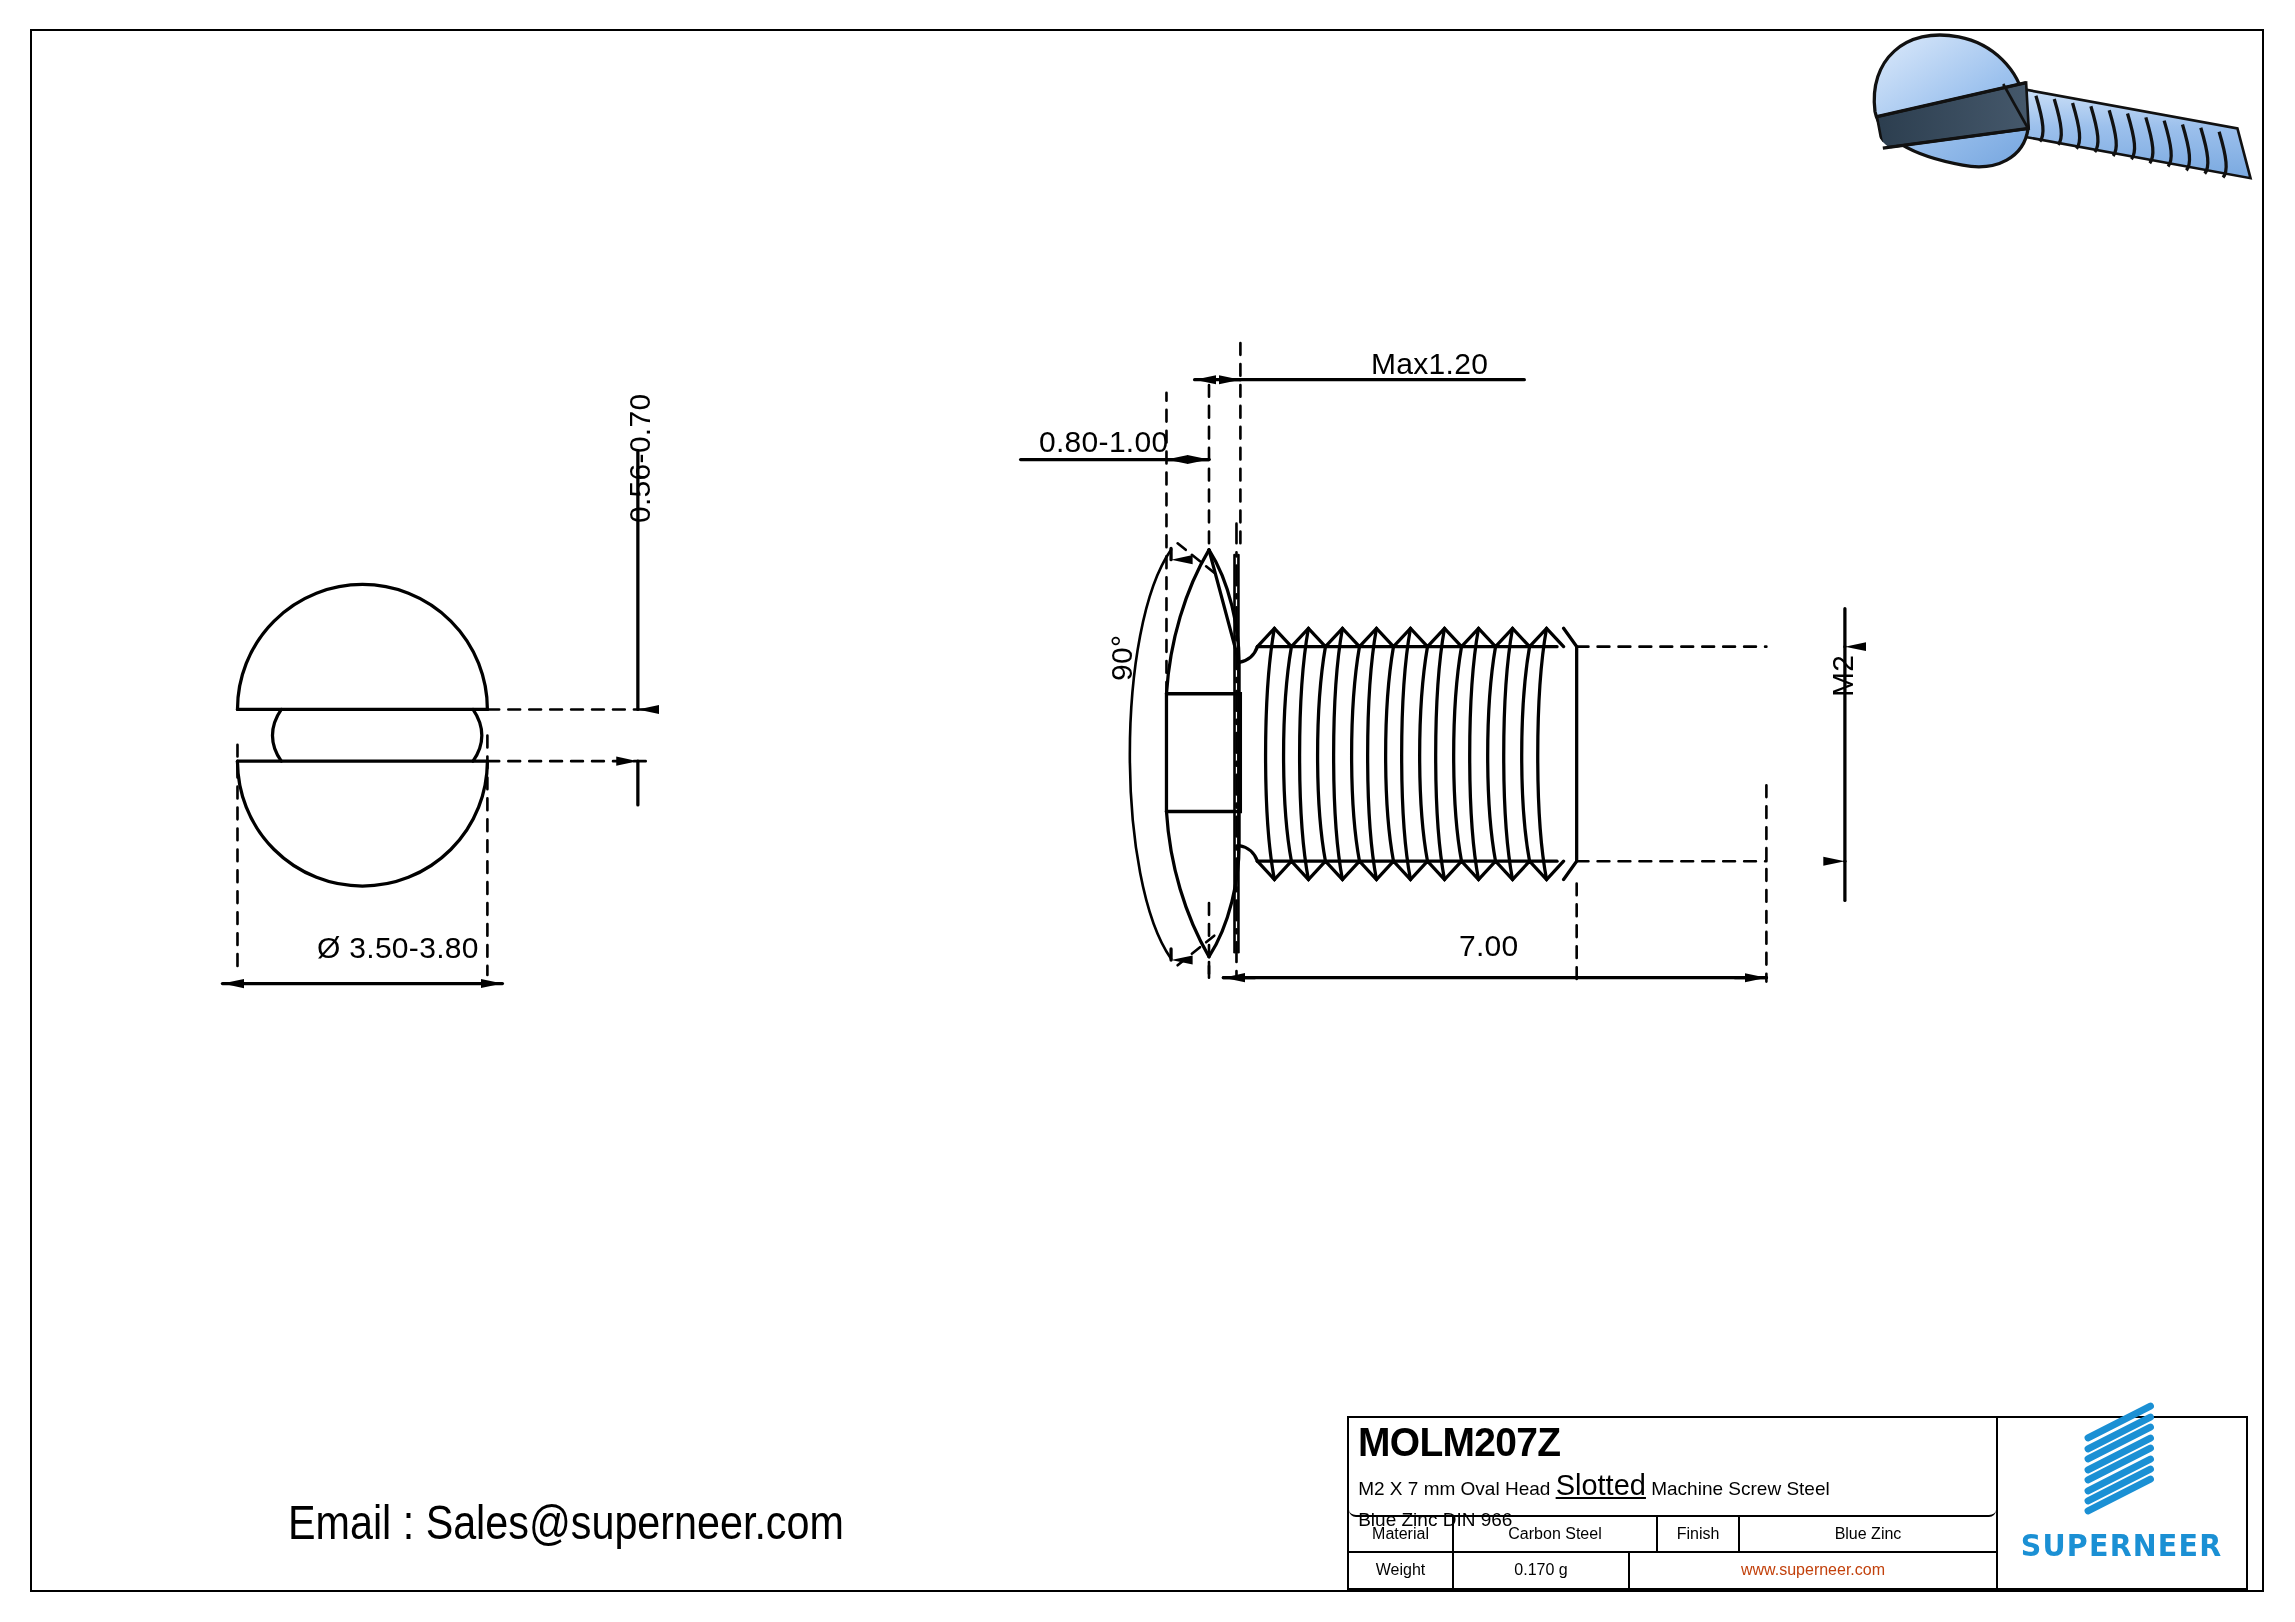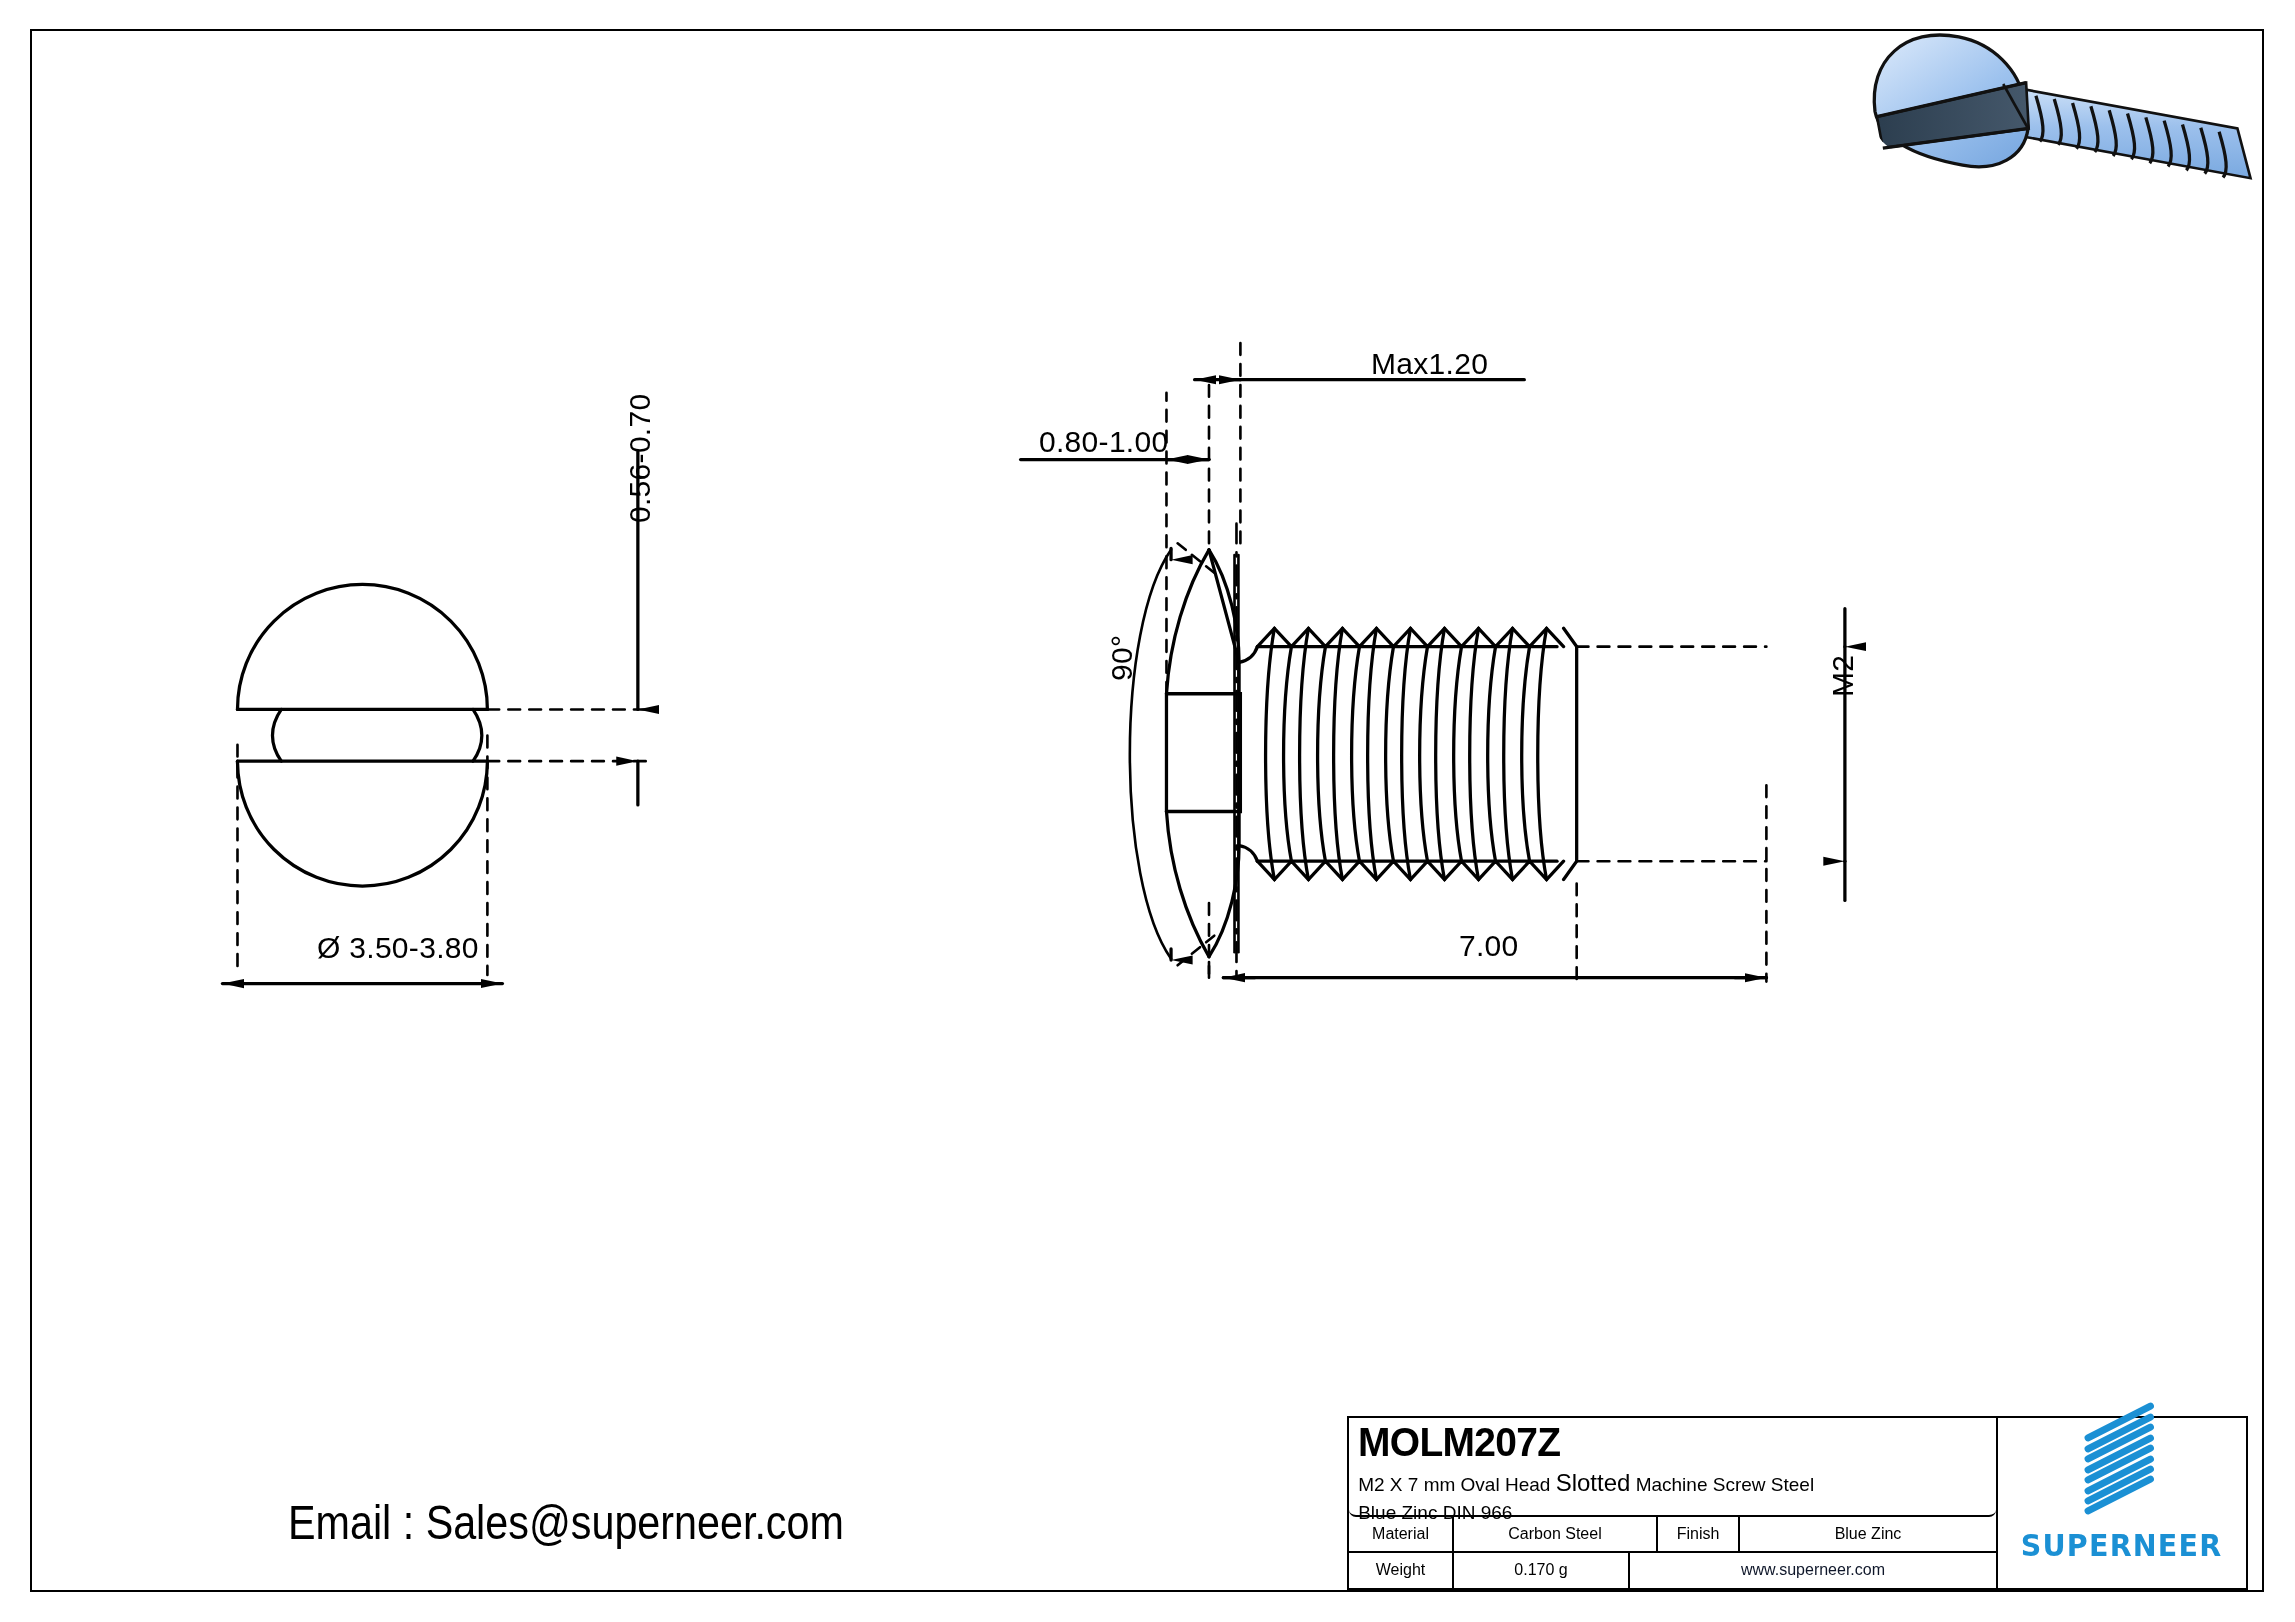--- a/index.html
+++ b/index.html
@@ -34,36 +34,36 @@
     border:2.6px solid #000;box-sizing:border-box;background:#fff;
     display:flex;
   }
   .tb-left{width:649px;height:100%;box-sizing:border-box;border-right:2.6px solid #000;display:flex;flex-direction:column;}
   .tb-right{flex:1;height:100%;display:flex;flex-direction:column;align-items:center;justify-content:flex-start;padding-top:9.2px;box-sizing:border-box;}
 
   .tb-desc{height:99px;box-sizing:border-box;border-bottom:2.6px solid #000;padding:3.9px 9.2px 0 9.2px;border-radius:7px;}
   .tb-pn{font-size:41px;font-weight:bold;line-height:1.02;letter-spacing:-0.7px;
          font-family:"Liberation Sans Narrow","Liberation Sans",sans-serif;transform:scaleX(0.95);transform-origin:left top;}
   .tb-sub{font-size:19px;line-height:1.30;margin-top:3.3px;}
-  .tb-sub .em{font-size:24px;}
+  .tb-sub .em{font-size:29px;text-decoration:underline;}
 
   .tb-row{display:flex;height:36px;box-sizing:border-box;}
   .tb-row.first{border-bottom:2px solid #000;}
   .tb-cell{
     box-sizing:border-box;display:flex;align-items:center;justify-content:center;
     font-size:16px;border-right:2px solid #000;height:100%;
   }
   .tb-cell:last-child{border-right:none;}
   .c-matlbl{width:105px;}
   .c-matval{width:204px;}
   .c-finlbl{width:82px;}
   .c-finval{flex:1;}
   .c-wtlbl{width:105px;}
   .c-wtval{width:176px;}
-  .c-url{flex:1;color:#0f172a;}
+  .c-url{flex:1;color:#c2410c;}
 
   
   .logo-mark{position:relative;width:77px;height:92px;}
   .logo-mark i{
     position:absolute;display:block;height:7.2px;width:77px;background:#1b90d4;border-radius:3.9px;
     transform-origin:left center;transform:rotate(-27deg);
   }
   .logo-word{
     margin-top:7.9px;font-size:31px;font-weight:bold;color:#1b90d4;letter-spacing:1.3px;
     font-family:"DejaVu Sans",sans-serif;transform:scaleX(0.92);transform-origin:center top;

